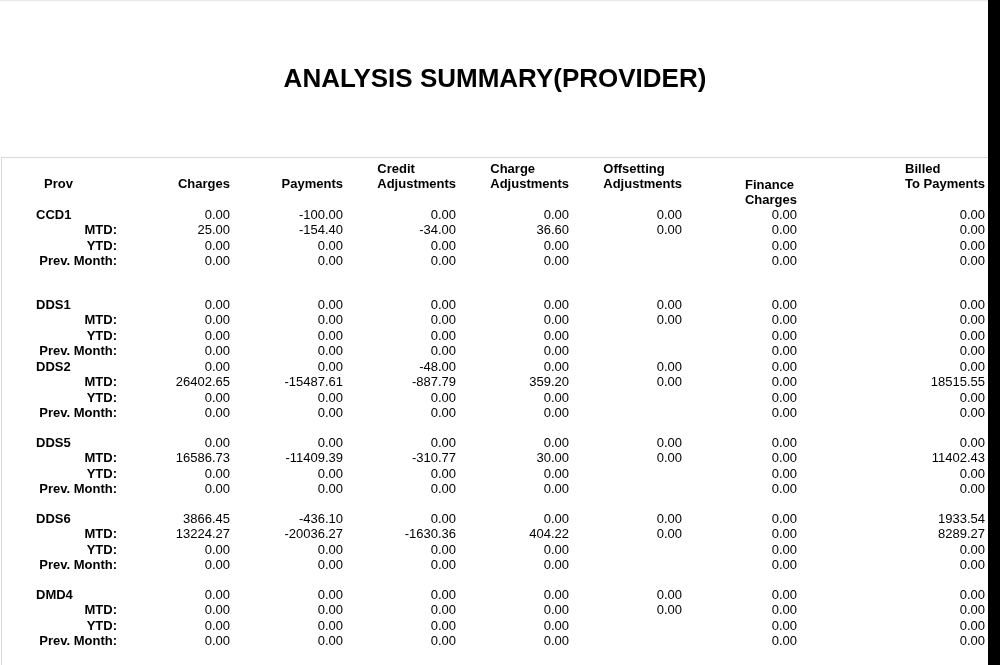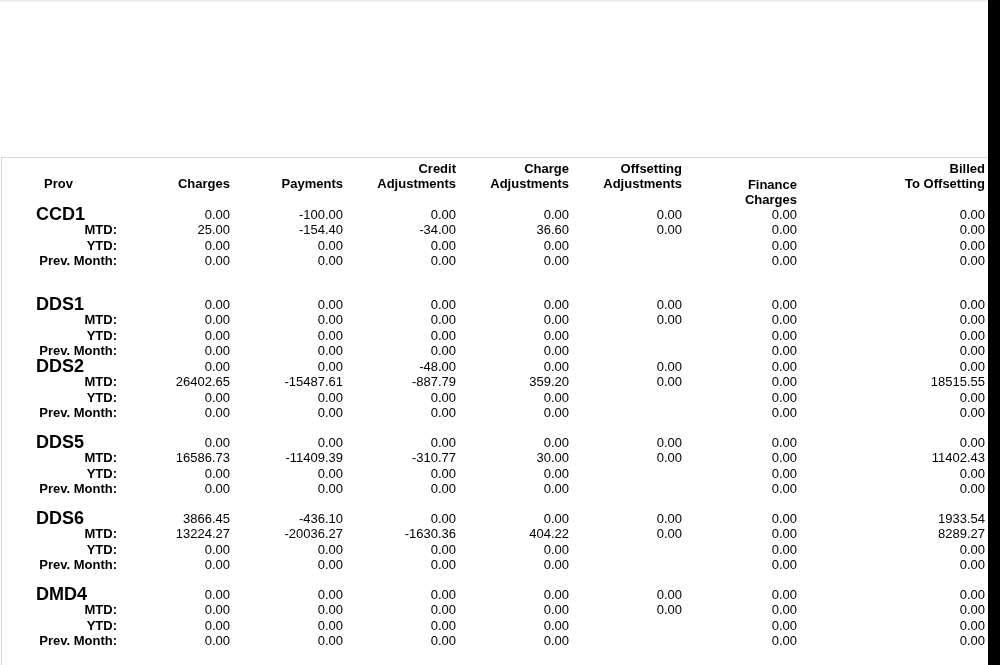--- a/index.html
+++ b/index.html
@@ -48,21 +48,21 @@
       border-top: 1px solid #d8d8d8;
       border-left: 1px solid #d8d8d8;
       box-sizing: border-box;
     }
     .hdr {
       position: absolute;
       top: 161px;
       font-weight: bold;
       font-size: 13px;
       line-height: 15px;
-      text-align: right;
+      text-align: left;
       white-space: nowrap;
     }
     .hdr .line { display: block; }
     .hdr.right { text-align: right; }
     .hdr.left { text-align: center; }
 
     .group {
       position: absolute;
       left: 0;
       width: 990px;
@@ -78,21 +78,21 @@
     }
     .cell {
       position: absolute;
       text-align: right;
       white-space: nowrap;
     }
     .prov-name {
       position: absolute;
       left: 36px;
       font-weight: bold;
-      font-size: 18px;
+      font-size: 13px;
     }
     .row-label {
       position: absolute;
       right: calc(990px - 117px);
       text-align: right;
       font-weight: bold;
       white-space: nowrap;
     }
     .c1 { right: calc(990px - 230px); }
     .c2 { right: calc(990px - 343px); }
@@ -101,20 +101,21 @@
     .c5 { right: calc(990px - 682px); }
     .c6 { right: calc(990px - 797px); }
     .c7 { right: calc(990px - 985px); }
   </style>
 </head>
 <body>
 
 <div class="page">
   <div class="top-shadow"></div>
 
+  <div class="title">ANALYSIS SUMMARY(PROVIDER)</div>
 
   <div class="report-box"></div>
 
   <div>
     <div class="hdr left" style="left:44px;">
       <span class="line">&nbsp;</span>
       <span class="line">Prov</span>
     </div>
     <div class="hdr right" style="right:calc(1000px - 230px);">
       <span class="line">&nbsp;</span>
@@ -135,21 +136,21 @@
     <div class="hdr" style="right:calc(1000px - 682px);">
       <span class="line">Offsetting</span>
       <span class="line">Adjustments</span>
     </div>
     <div class="hdr" style="right:calc(1000px - 797px);margin-top:16px;">
       <span class="line">Finance</span>
       <span class="line">Charges</span>
     </div>
     <div class="hdr" style="right:calc(1000px - 985px);">
       <span class="line">Billed</span>
-      <span class="line">To Offsetting</span>
+      <span class="line">To Payments</span>
     </div>
   </div>
 
   <div id="groups">
       <div class="group" style="top: 207px;">
         <div class="row" style="top: 0px;">
           <span class="prov-name">CCD1</span>
           <span class="cell c1">0.00</span>
           <span class="cell c2">-100.00</span>
           <span class="cell c3">0.00</span>

